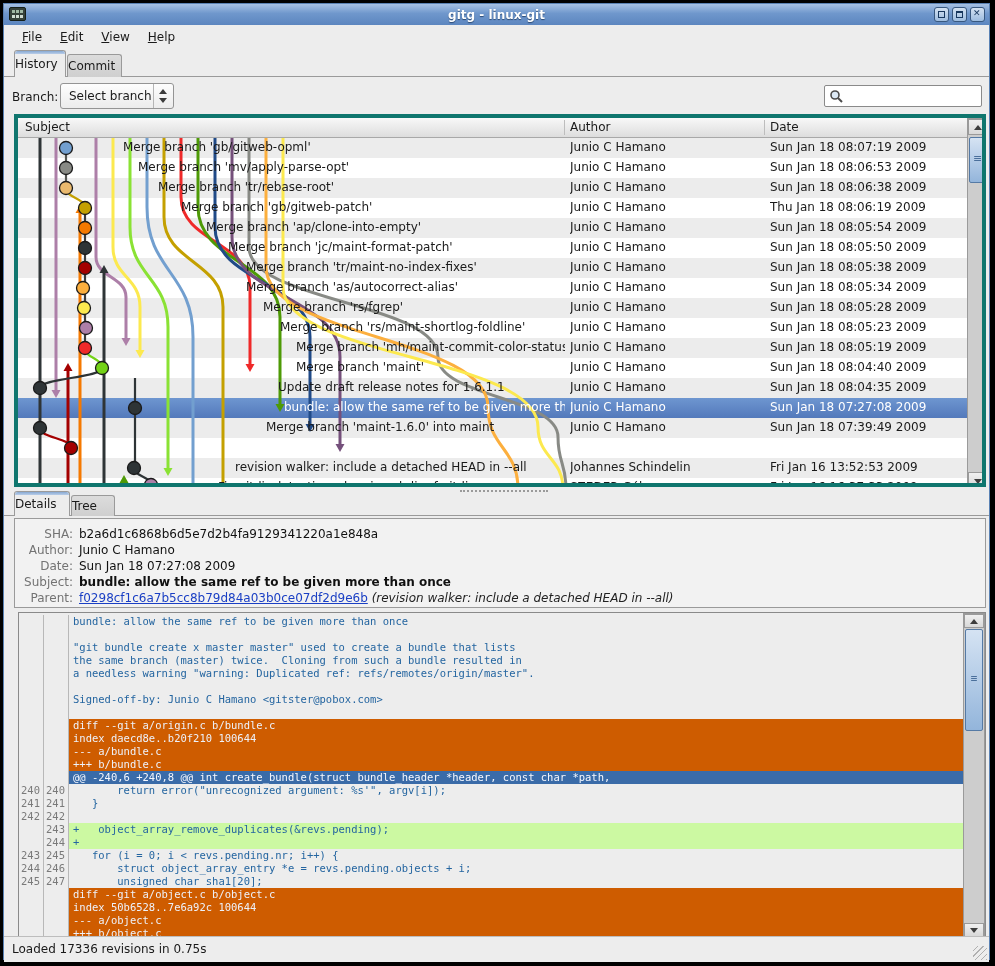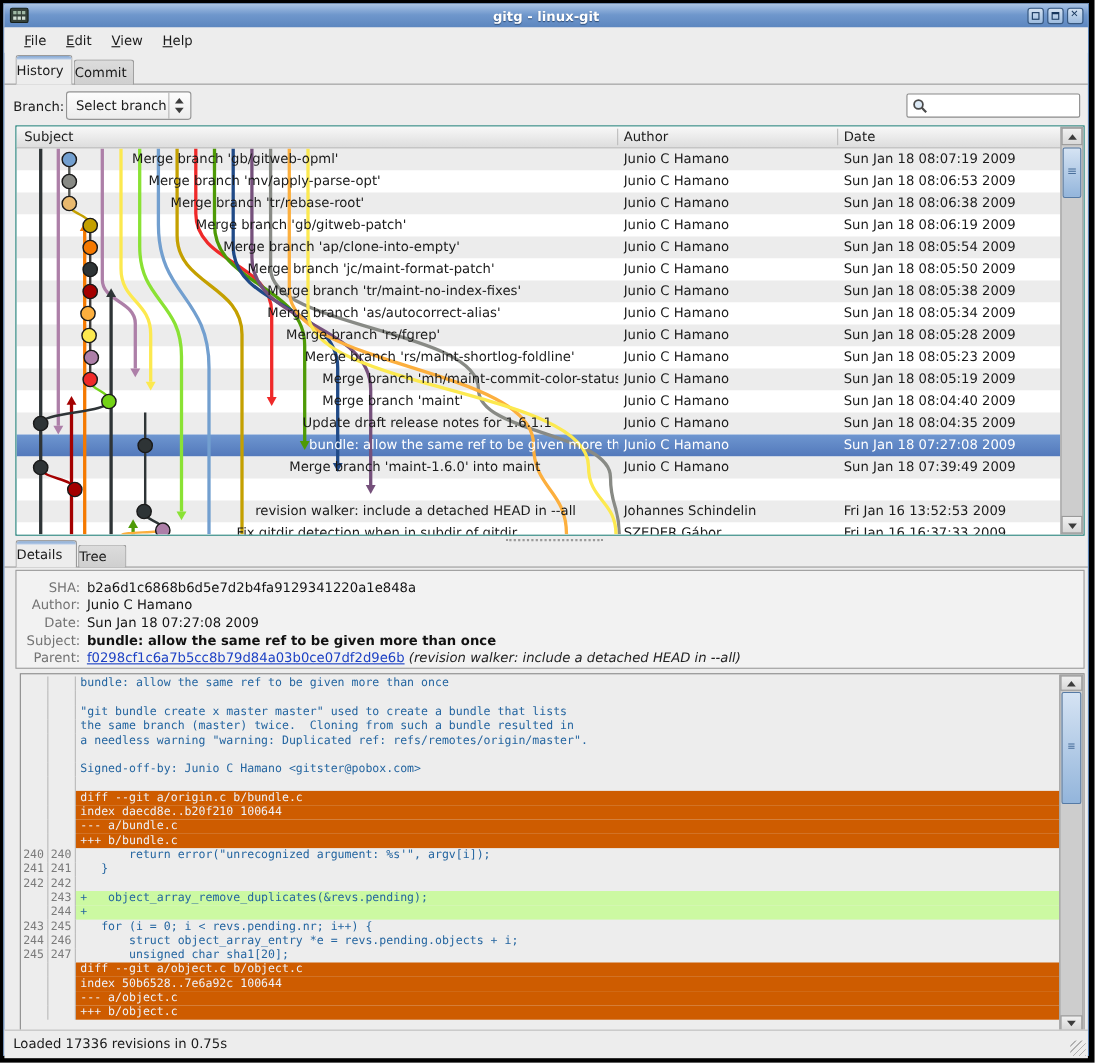--- a/index.html
+++ b/index.html
@@ -51,21 +51,21 @@
   .combo .cv{position:absolute;left:8px;top:5px;}
   .combo .spin{position:absolute;right:0;top:0;bottom:0;width:19px;border-left:1px solid #b5b5b5;}
   .tri{width:0;height:0;position:absolute;left:5px;}
   .tri.up{border-left:4px solid transparent;border-right:4px solid transparent;border-bottom:5px solid #3c3c3c;top:5px;}
   .tri.dn{border-left:4px solid transparent;border-right:4px solid transparent;border-top:5px solid #3c3c3c;bottom:5px;}
   .search{position:absolute;left:820px;top:81px;width:158px;height:22px;box-sizing:border-box;
     border:1px solid #8a8a8a;border-radius:2px;background:#fff;}
   .search svg{position:absolute;left:4px;top:3px;}
   
   .listframe{position:absolute;left:10px;top:110px;width:972px;height:373px;box-sizing:border-box;
-    border:1px solid #0f766e;background:#fff;overflow:hidden;}
+    border:4px solid #0f766e;background:#fff;overflow:hidden;}
   .listheader{position:absolute;left:0;top:0;width:949px;height:20px;box-sizing:border-box;
     background:linear-gradient(#f8f8f8,#dddddd);border-bottom:1px solid #a8a8a8;}
   .lh{position:absolute;top:2px;color:#1a1a1a;}
   .lh-sub{left:7px;} .lh-auth{left:552px;} .lh-date{left:752px;}
   .lh-sep{position:absolute;top:2px;bottom:2px;width:1px;background:#bdbdbd;}
   .rows{position:absolute;left:0;top:20px;width:949px;height:351px;overflow:hidden;}
   .crow{position:absolute;left:0;width:949px;height:20px;}
   .crow .cell{position:absolute;top:2px;z-index:2;white-space:nowrap;overflow:hidden;}
   .crow.sel{background:linear-gradient(#6e96d0,#5379bb);}
   .crow.sel .cell{color:#fff;}
@@ -186,21 +186,21 @@
           <span class="cell date" style="left: 752px; width: 195px;">Sun Jan 18 08:06:53 2009</span>
         </div>
         <div class="crow" style="top: 40px; background: rgb(236, 236, 236);">
           <span class="cell sub" style="left: 140px; width: 407px;">Merge branch 'tr/rebase-root'</span>
           <span class="cell auth" style="left: 552px; width: 190px;">Junio C Hamano</span>
           <span class="cell date" style="left: 752px; width: 195px;">Sun Jan 18 08:06:38 2009</span>
         </div>
         <div class="crow" style="top: 60px; background: rgb(255, 255, 255);">
           <span class="cell sub" style="left: 163px; width: 384px;">Merge branch 'gb/gitweb-patch'</span>
           <span class="cell auth" style="left: 552px; width: 190px;">Junio C Hamano</span>
-          <span class="cell date" style="left: 752px; width: 195px;">Sun Jan 18 08:06:19 2009</span>
+          <span class="cell date" style="left: 752px; width: 195px;">Thu Jan 18 08:06:19 2009</span>
         </div>
         <div class="crow" style="top: 80px; background: rgb(236, 236, 236);">
           <span class="cell sub" style="left: 188px; width: 359px;">Merge branch 'ap/clone-into-empty'</span>
           <span class="cell auth" style="left: 552px; width: 190px;">Junio C Hamano</span>
           <span class="cell date" style="left: 752px; width: 195px;">Sun Jan 18 08:05:54 2009</span>
         </div>
         <div class="crow" style="top: 100px; background: rgb(255, 255, 255);">
           <span class="cell sub" style="left: 210px; width: 337px;">Merge branch 'jc/maint-format-patch'</span>
           <span class="cell auth" style="left: 552px; width: 190px;">Junio C Hamano</span>
           <span class="cell date" style="left: 752px; width: 195px;">Sun Jan 18 08:05:50 2009</span>
@@ -420,20 +420,25 @@
         <div class="dl h">
           <span class="n1"></span>
           <span class="n2"></span>
           <span class="tx">--- a/bundle.c</span>
         </div>
         <div class="dl h">
           <span class="n1"></span>
           <span class="n2"></span>
           <span class="tx">+++ b/bundle.c</span>
         </div>
+        <div class="dl k">
+          <span class="n1"></span>
+          <span class="n2"></span>
+          <span class="tx">@@ -240,6 +240,8 @@ int create_bundle(struct bundle_header *header, const char *path,</span>
+        </div>
         <div class="dl c">
           <span class="n1">240</span>
           <span class="n2">240</span>
           <span class="tx">       return error("unrecognized argument: %s'", argv[i]);</span>
         </div>
         <div class="dl c">
           <span class="n1">241</span>
           <span class="n2">241</span>
           <span class="tx">   }</span>
         </div>

